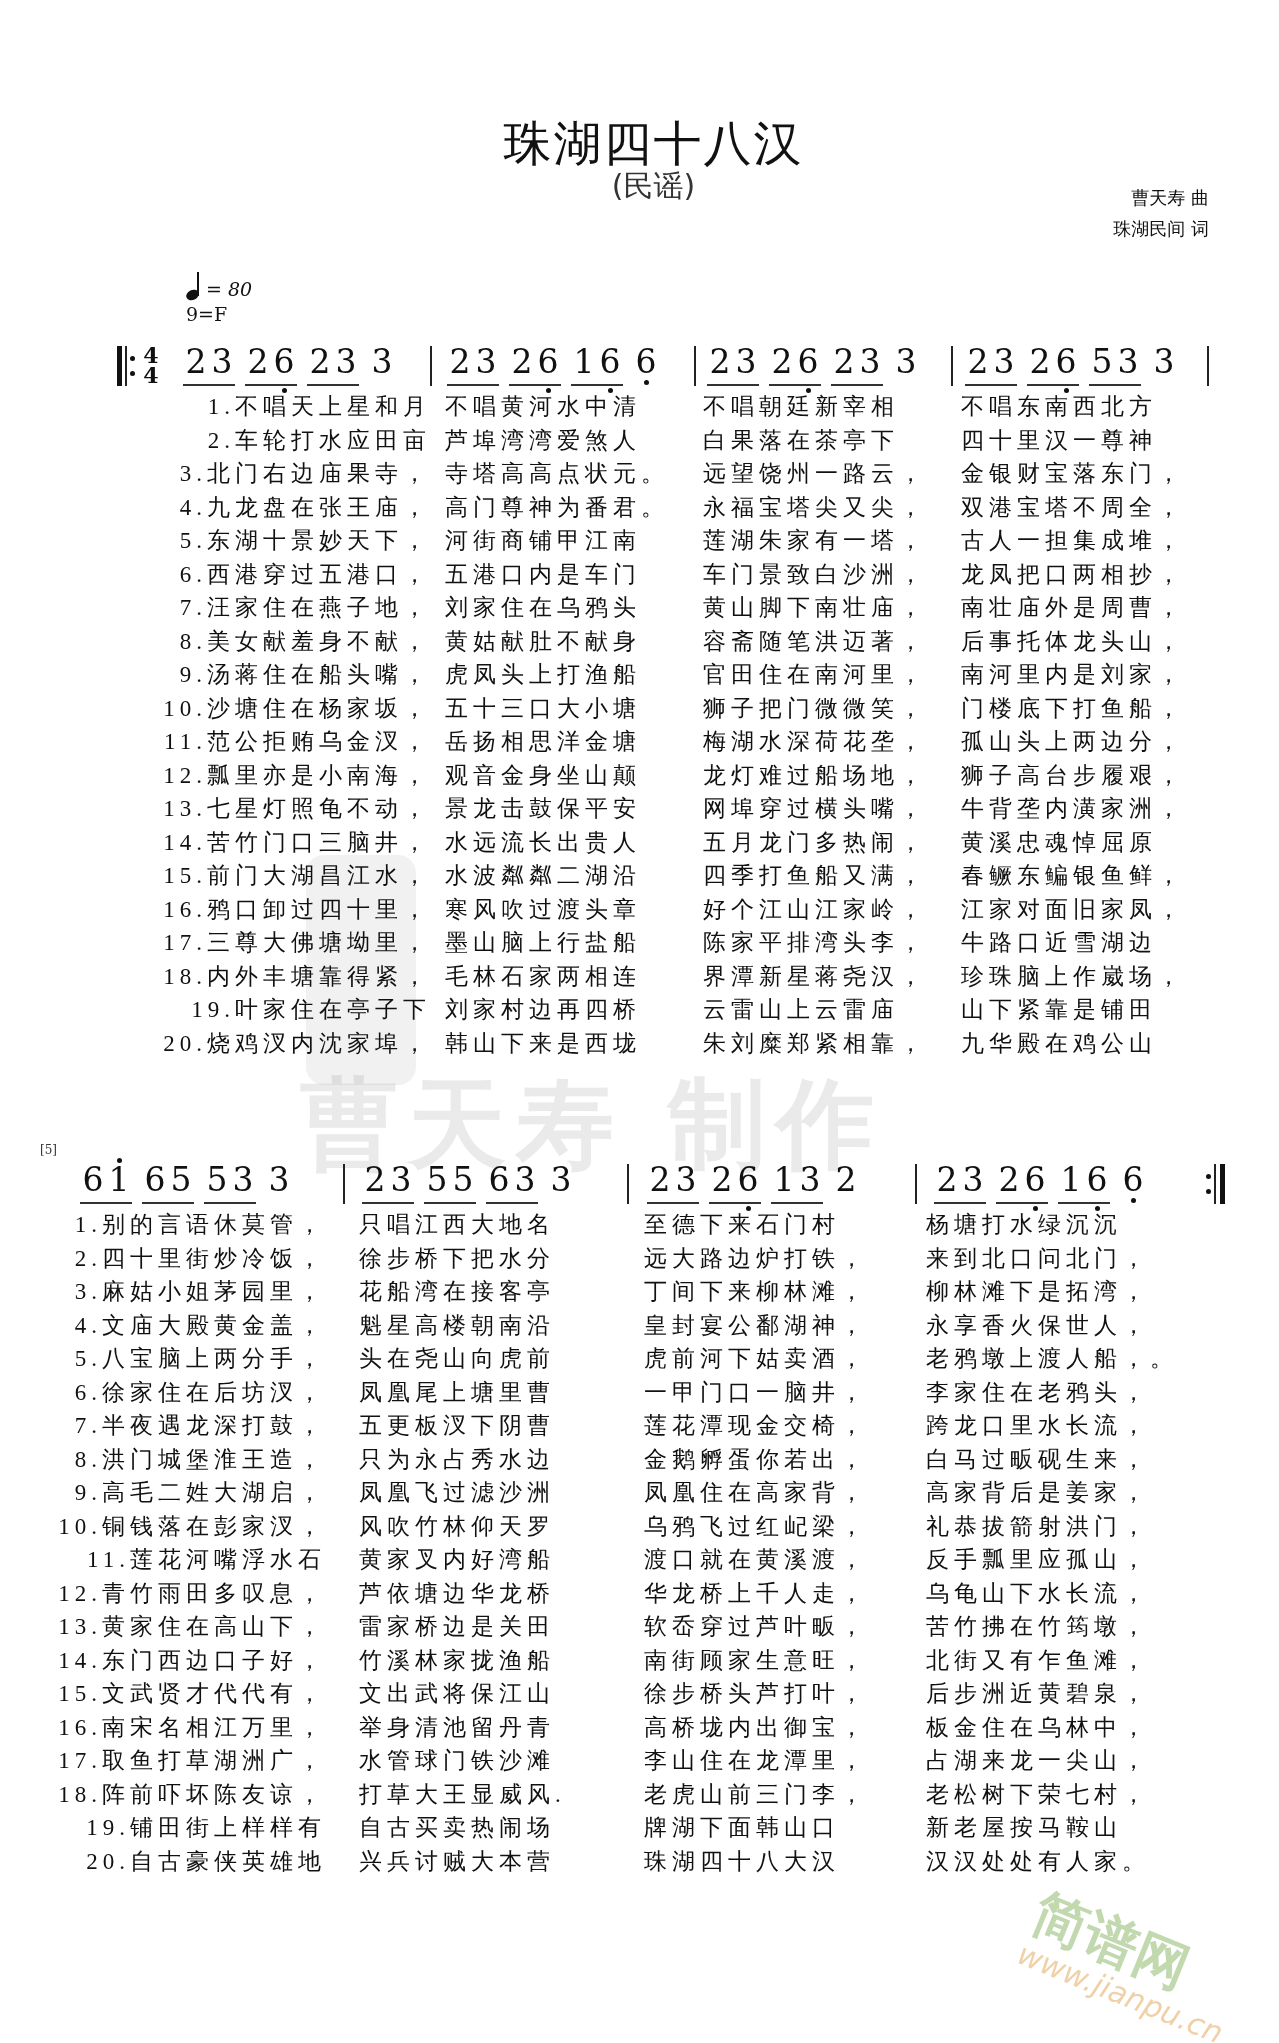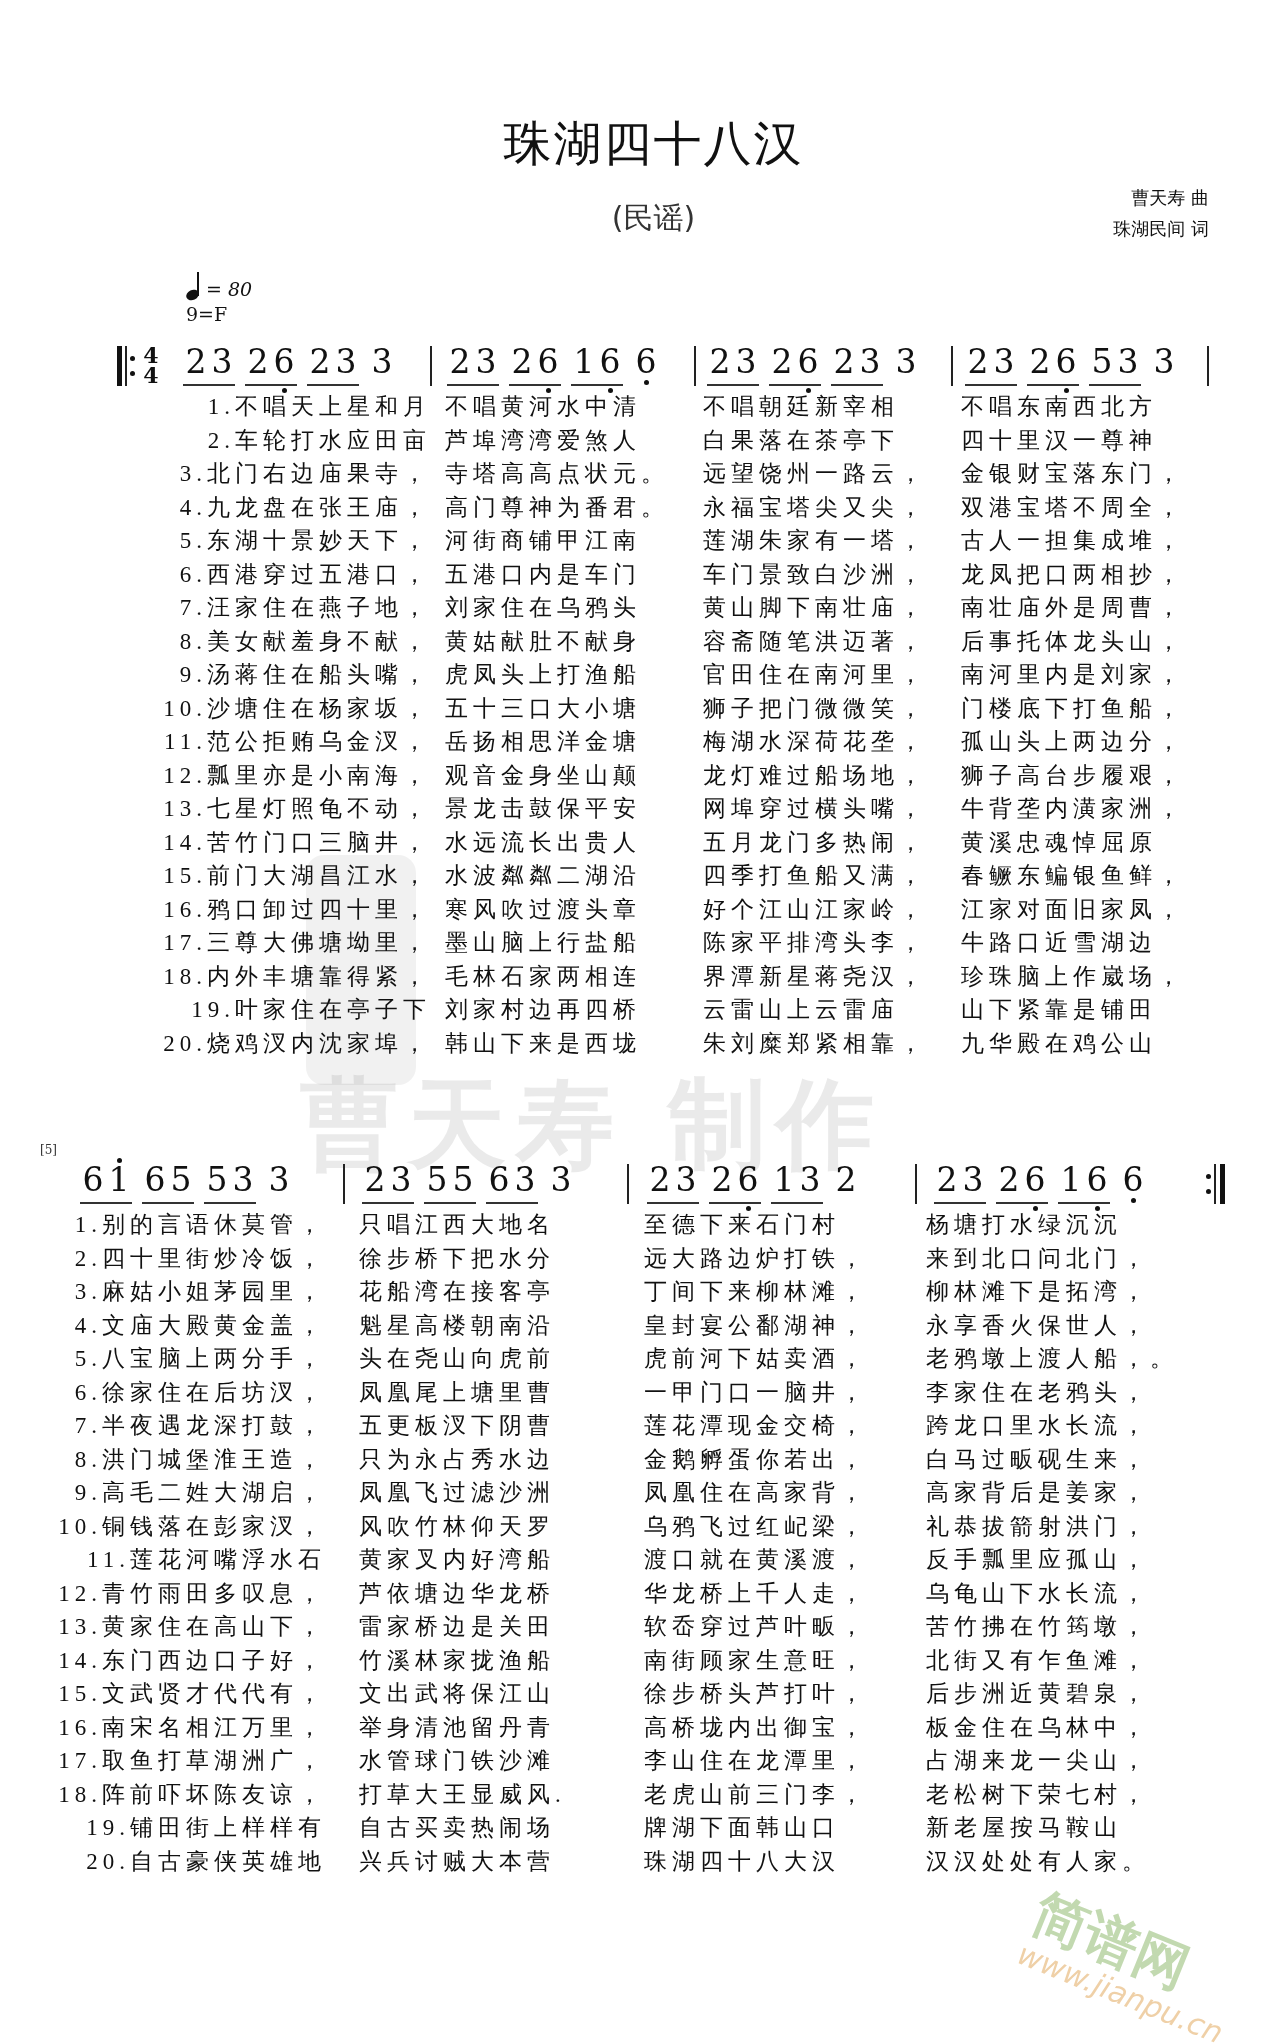--- a/index.html
+++ b/index.html
@@ -1,21 +1,21 @@
 <!DOCTYPE html>
 <html><head>
 <meta charset="utf-8">
 <style>
   html, body { margin: 0; padding: 0; background: #ffffff; }
   body { width: 1279px; height: 2043px; position: relative; overflow: hidden;
          font-family: "DejaVu Sans", sans-serif; color: #111; }
   .title { position: absolute; left: 0; width: 1279px; top: 112px; text-align: center;
            font-size: 48px; letter-spacing: 2px; padding-right: 0px; }
   .title span { position: relative; left: 14px; }
-  .subtitle { position: absolute; left: 0; width: 1279px; top: 198px; text-align: center;
+  .subtitle { position: absolute; left: 0; width: 1279px; top: 166px; text-align: center;
               font-size: 30px; color: #333; }
   .subtitle span { position: relative; left: 14px; }
   .credits { position: absolute; right: 70px; top: 182px; text-align: right; font-size: 18px; line-height: 31px; }
   .tempo { position: absolute; left: 186px; top: 272px; font-family: "DejaVu Serif", serif; font-size: 19px; font-style: italic; }
   .tempo .note { display: inline-block; position: relative; width: 14px; height: 28px; vertical-align: -4px; }
   .tempo .note .head { position: absolute; left: 0; bottom: 0; width: 13px; height: 10px; border-radius: 50%;
                        background: #111; transform: rotate(-25deg); }
   .tempo .note .stem { position: absolute; left: 11px; bottom: 4px; width: 2px; height: 24px; background: #111; }
   .key { position: absolute; left: 186px; top: 303px; font-family: "DejaVu Serif", serif; font-size: 19px; }
 

